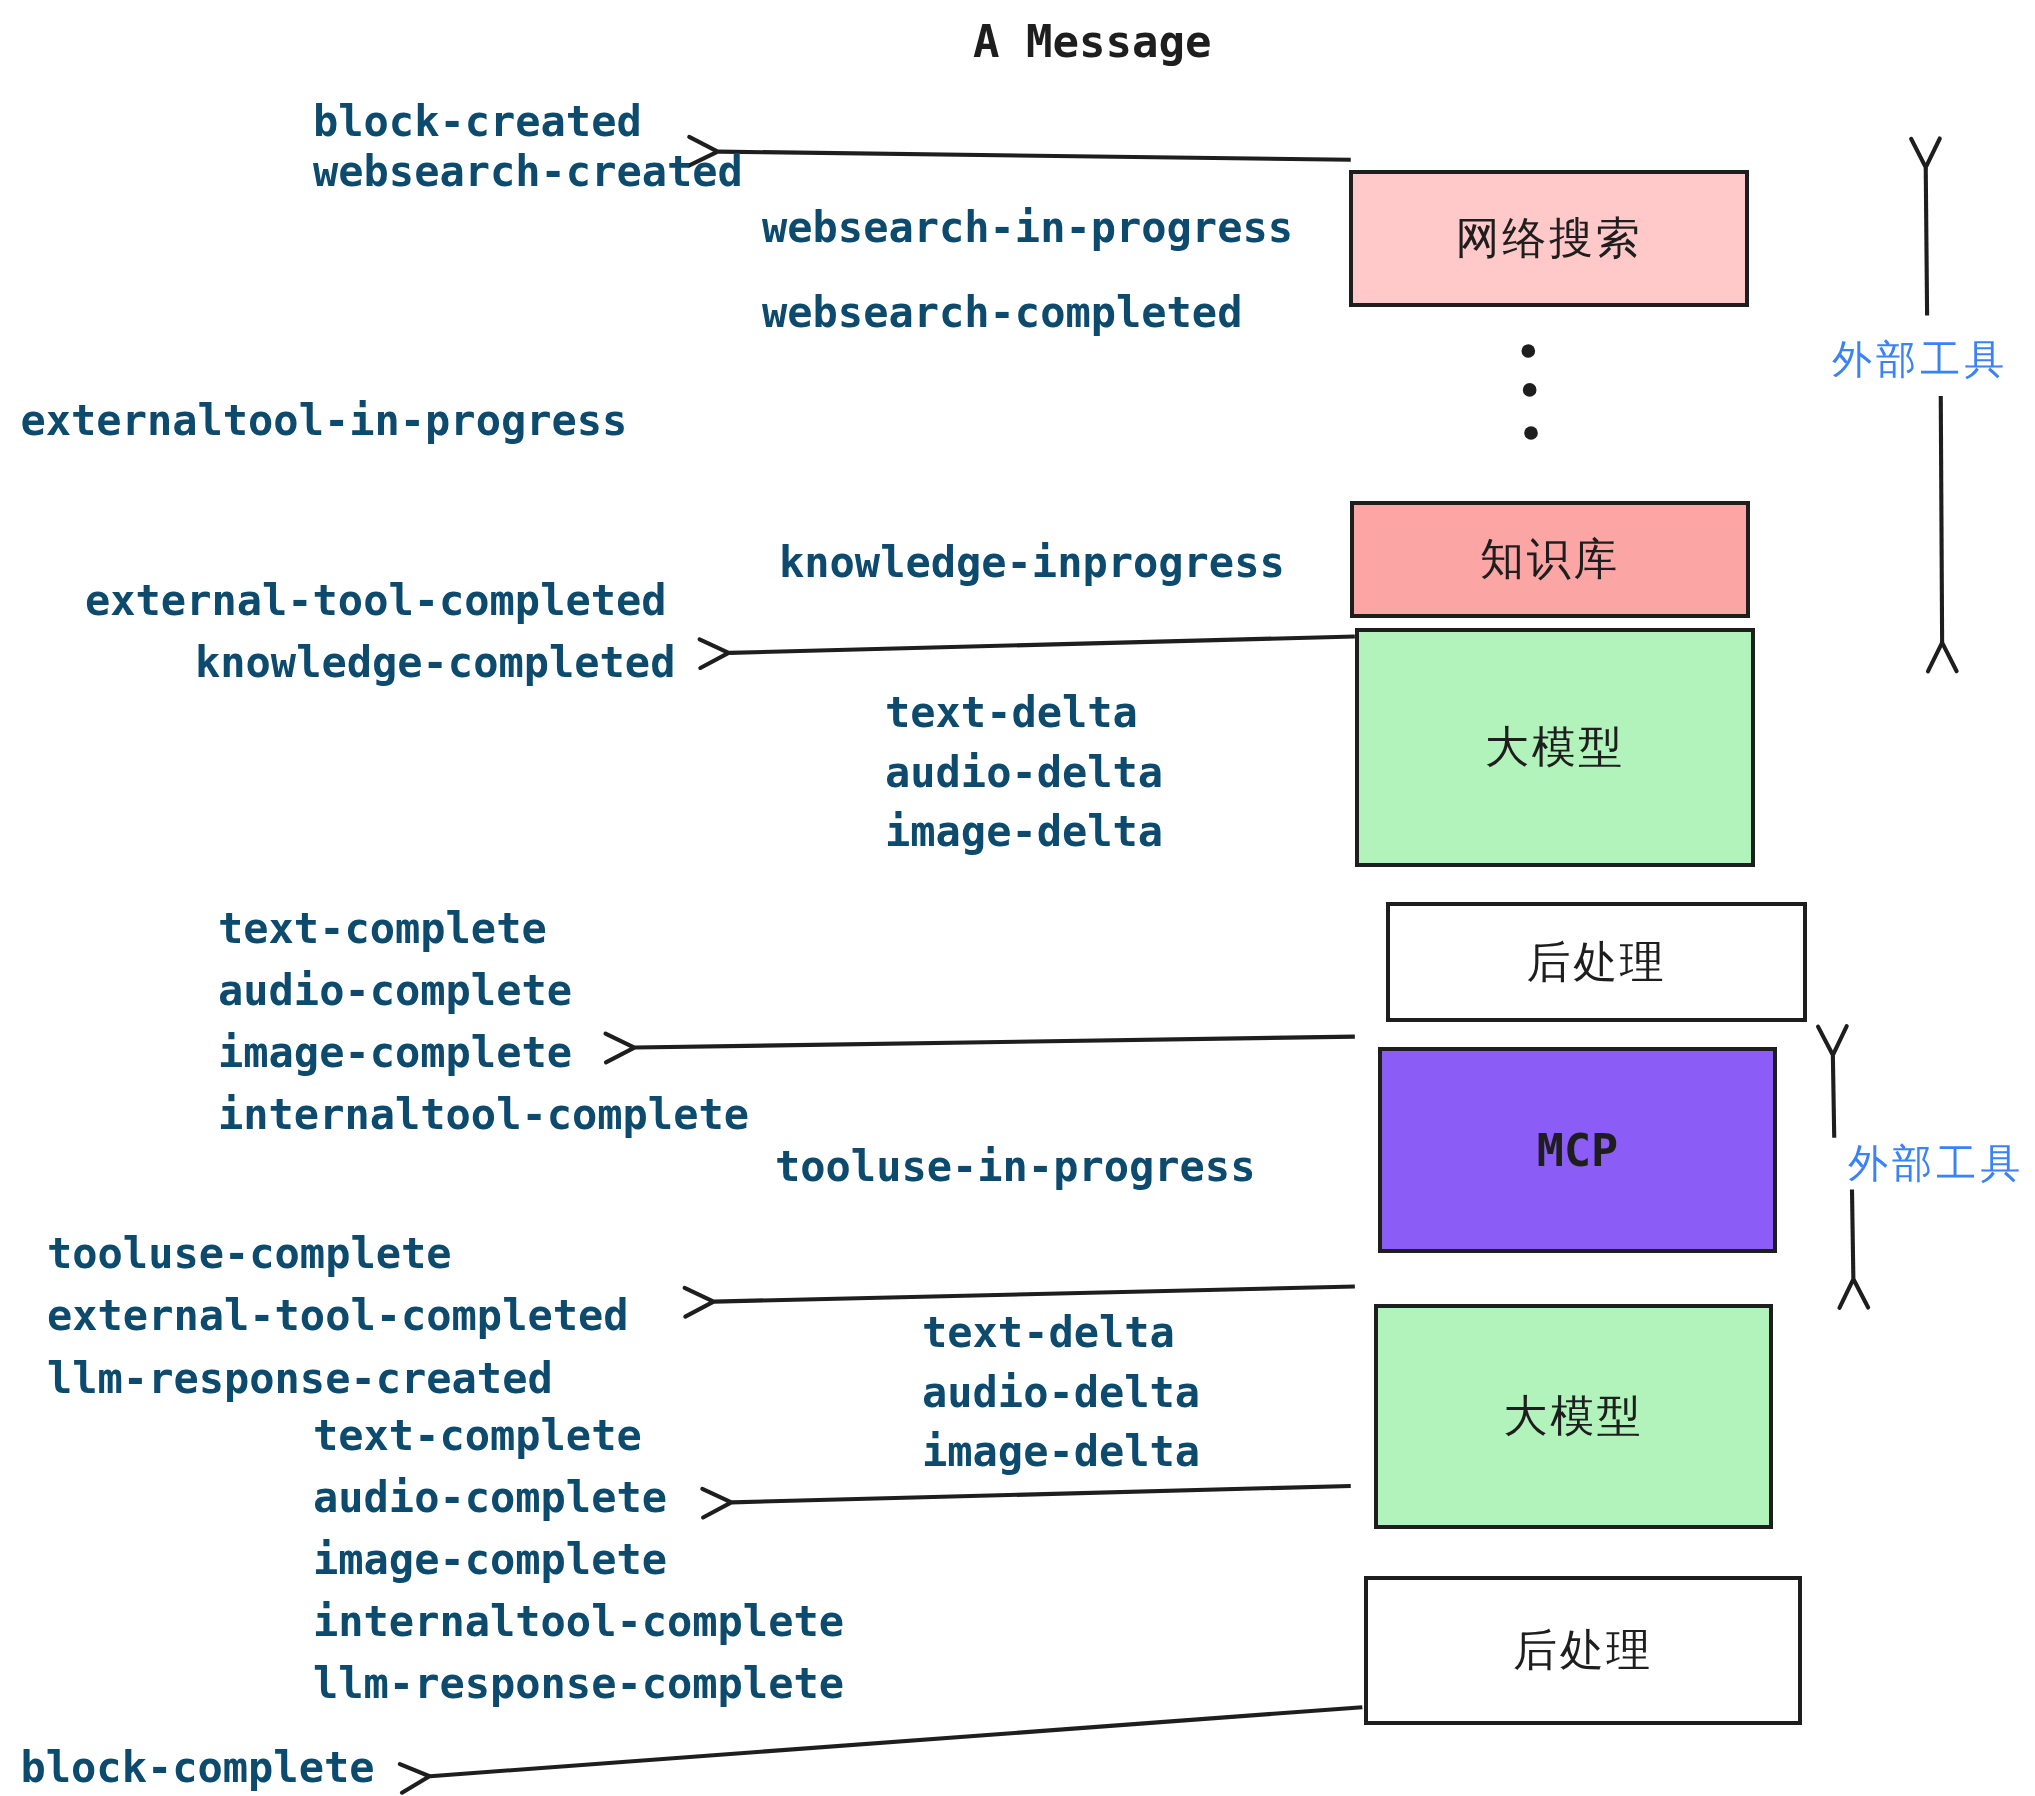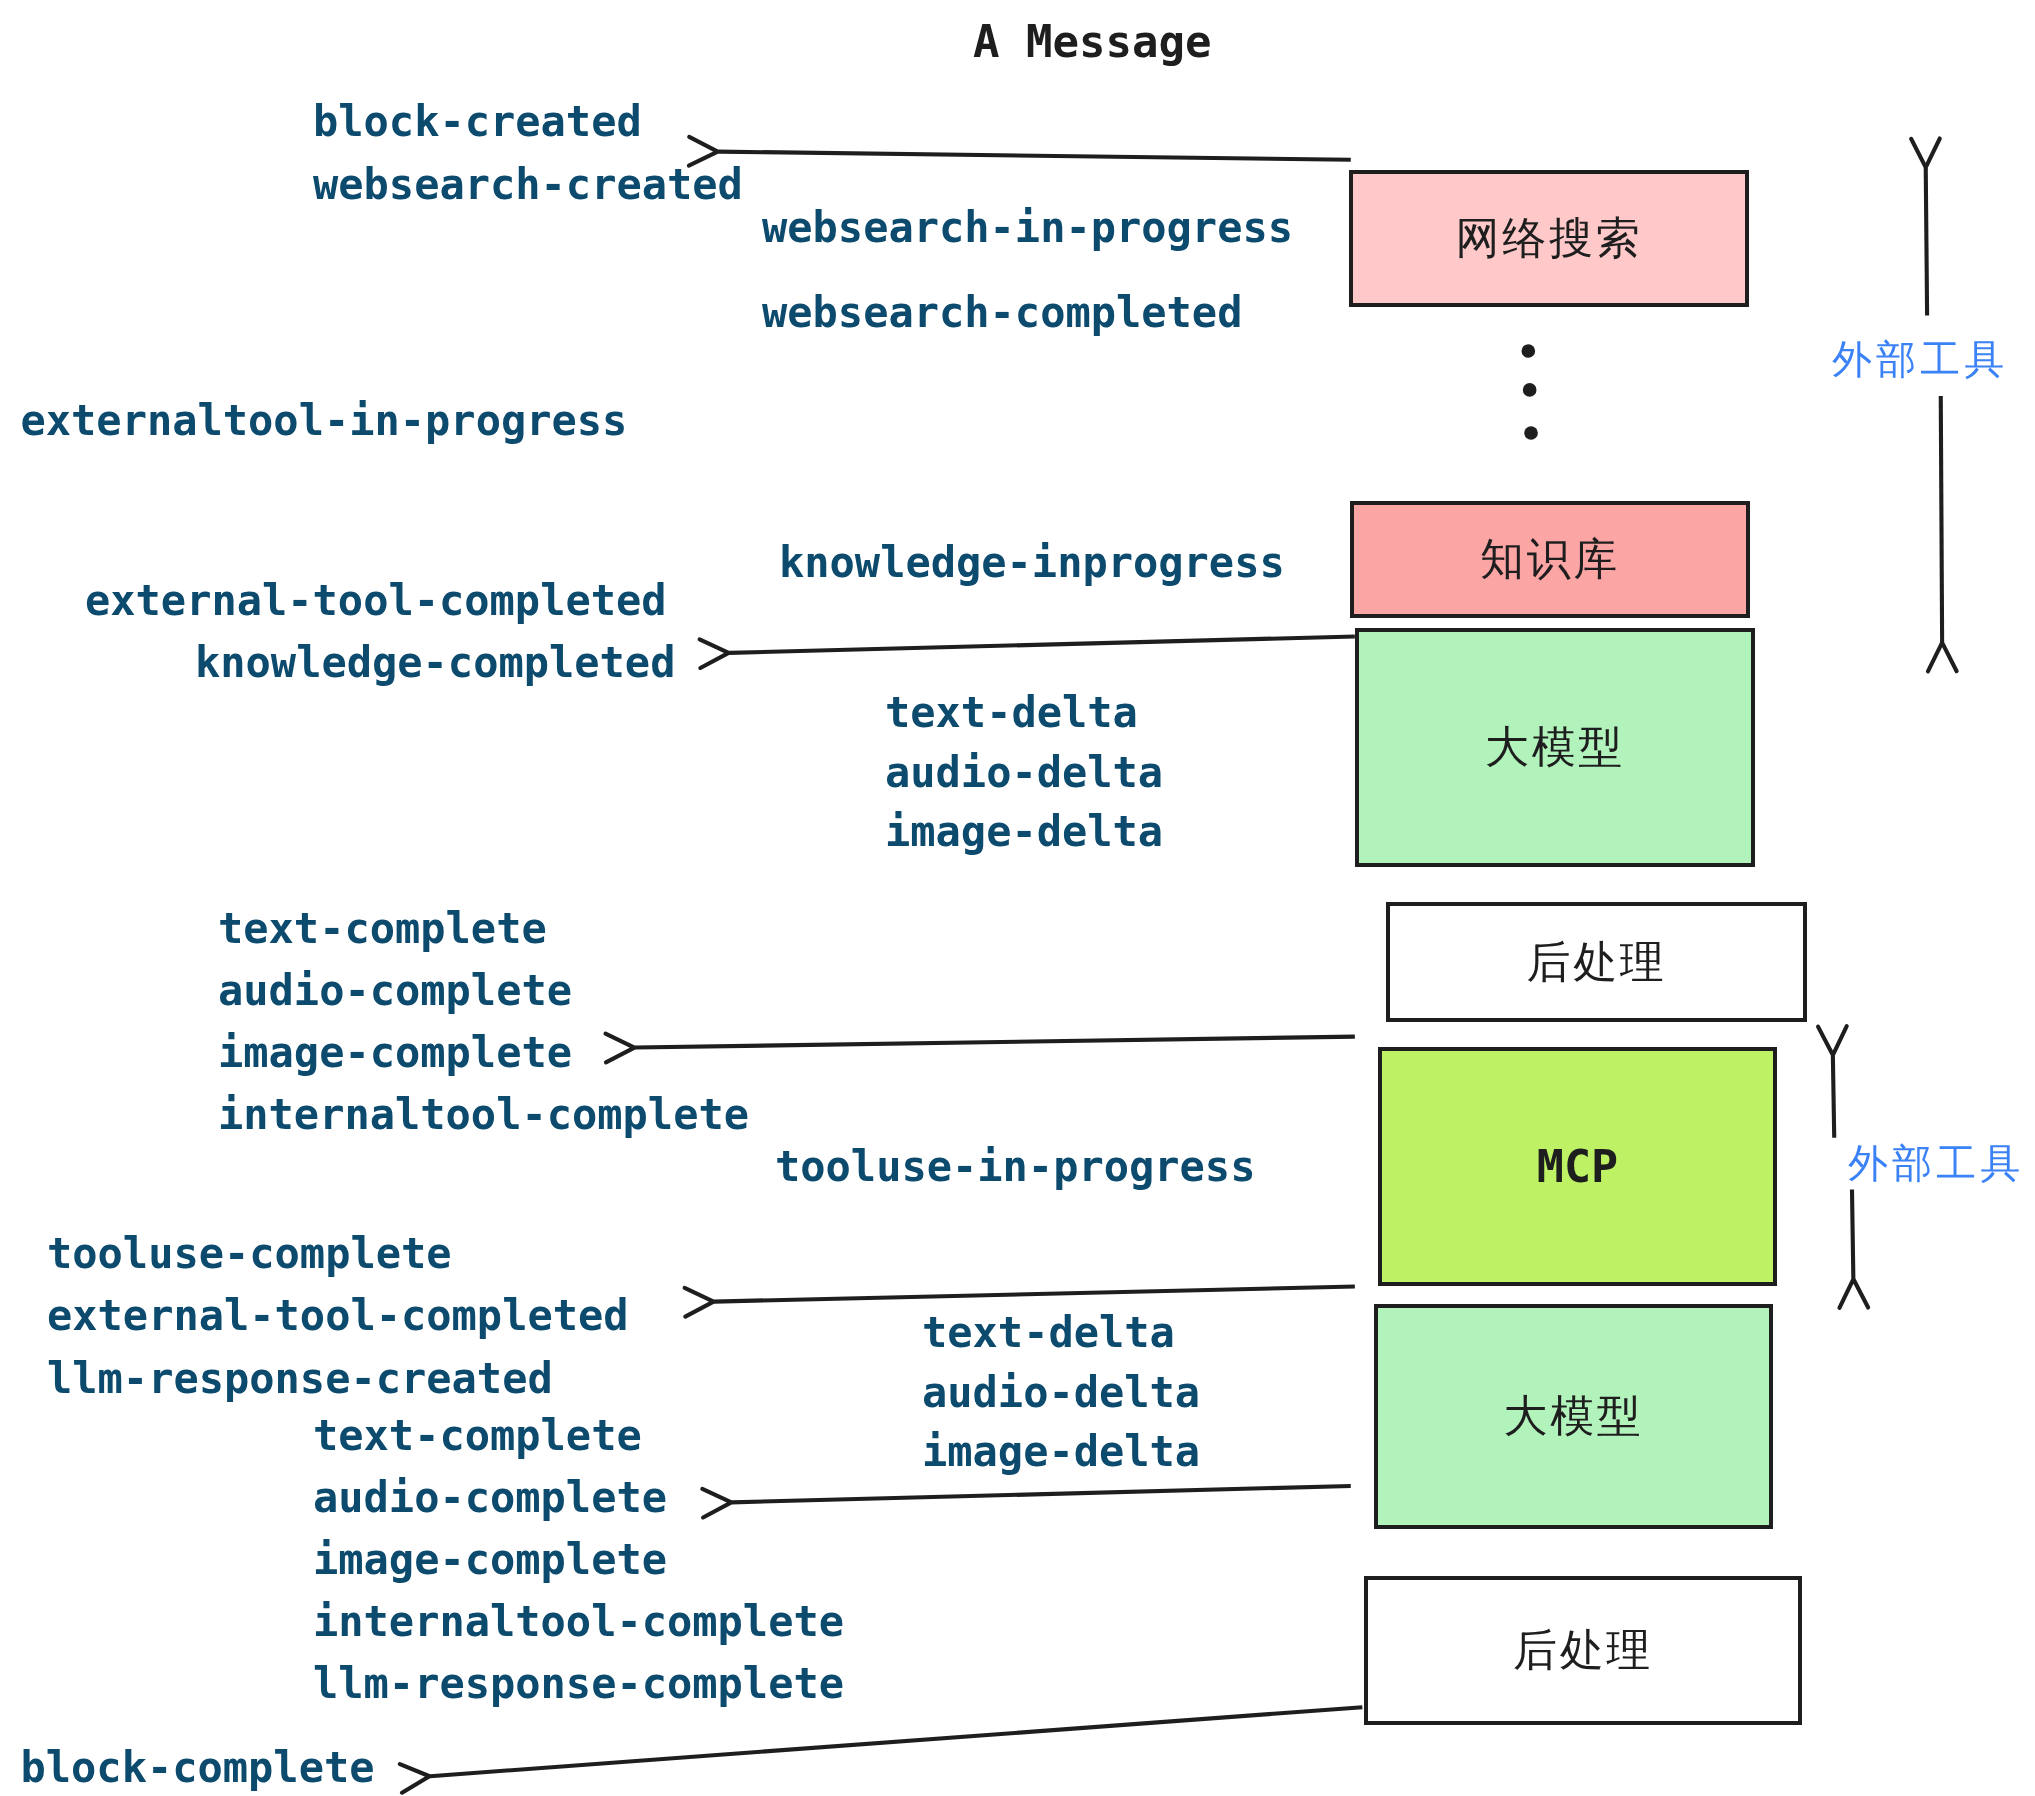--- a/index.html
+++ b/index.html
@@ -98,37 +98,37 @@
   </div>
 
   <div class="box" style="left:1355px;top:628px;width:400px;height:239px;background:#b2f2bb;">
     <span>大模型</span>
   </div>
 
   <div class="box" style="left:1386px;top:902px;width:421px;height:120px;background:#ffffff;">
     <span>后处理</span>
   </div>
 
-  <div class="box mono" style="left:1378px;top:1047px;width:399px;height:239px;background:#bef264;">
+  <div class="box mono" style="left:1378px;top:1047px;width:399px;height:206px;background:#8b5cf6;">
     <span>MCP</span>
   </div>
 
   <div class="box" style="left:1374px;top:1304px;width:399px;height:225px;background:#b2f2bb;">
     <span>大模型</span>
   </div>
 
   <div class="box" style="left:1364px;top:1576px;width:438px;height:149px;background:#ffffff;">
     <span>后处理</span>
   </div>
 
   <div class="side-label" style="left:1832px;top:332px;">外部工具</div>
   <div class="side-label" style="left:1848px;top:1136px;">外部工具</div>
 
   <div class="evt" style="left:313px;top:100px;">block-created</div>
-  <div class="evt" style="left:313px;top:163px;text-align:center;">websearch-created</div>
+  <div class="evt" style="left:313px;top:150px;text-align:center;">websearch-created</div>
   <div class="evt" style="left:762px;top:206px;">websearch-in-progress</div>
   <div class="evt" style="left:762px;top:291px;">websearch-completed</div>
   <div class="evt" style="left:20.5px;top:399px;text-align:center;">externaltool-in-progress</div>
   <div class="evt" style="left:779px;top:541px;">knowledge-inprogress</div>
   <div class="evt" style="left:85px;top:579px;">external-tool-completed</div>
   <div class="evt" style="left:195px;top:641px;">knowledge-completed</div>
 
   <div class="evt" style="left:885px;top:691px;">text-delta</div>
   <div class="evt" style="left:885px;top:751px;">audio-delta</div>
   <div class="evt" style="left:885px;top:810px;">image-delta</div>

